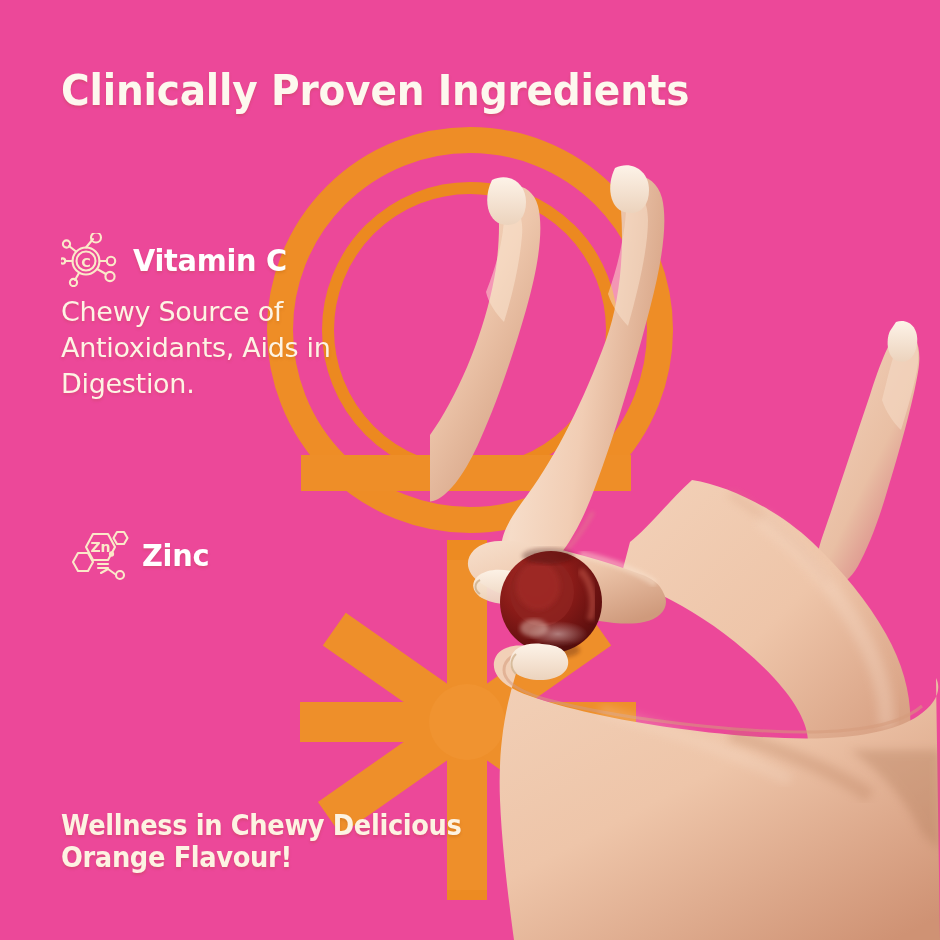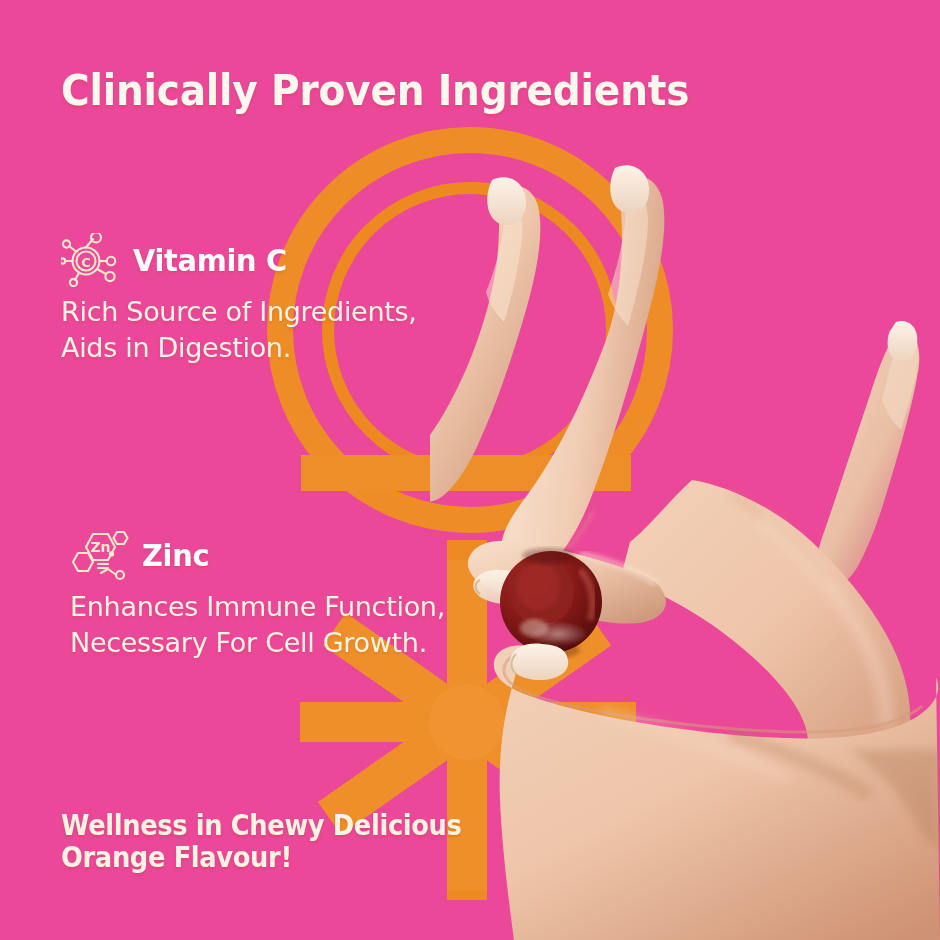--- a/index.html
+++ b/index.html
@@ -143,21 +143,21 @@
           <circle cx="50" cy="28" r="4.2"></circle>
           <circle cx="49" cy="43.5" r="4.6"></circle>
           <circle cx="5.5" cy="11" r="3.6"></circle>
           <circle cx="1.6" cy="28" r="2.6"></circle>
           <circle cx="12.5" cy="49.5" r="3.6"></circle>
         </g>
         <text x="25" y="34" text-anchor="middle" font-family="DejaVu Sans, sans-serif" font-size="13" font-weight="bold" fill="#fbe9c9">C</text>
       </svg>
       <span class="ing-name">Vitamin C</span>
     </div>
-    <div class="ing-desc">Rich Source of Ingredients, Aids in Digestion.</div>
+    <div class="ing-desc">Chewy Source of Antioxidants, Aids in Digestion.</div>
   </div>
 
   <div class="ing-block" id="block-zinc">
     <div class="ing-head">
       <svg class="ing-icon" viewBox="0 0 62 54">
         <g fill="none" stroke="#fbe9c9" stroke-width="2.1" stroke-linejoin="round" stroke-linecap="round">
 
           <polygon points="23,6 38,6 45,19 38,32 23,32 16,19"></polygon>
 
           <polygon points="47,4 54,4 57.5,10 54,16 47,16 43.5,10"></polygon>
@@ -168,21 +168,20 @@
           <line x1="28" y1="40" x2="38" y2="40"></line>
 
           <polyline points="31,45 38,41 45,46"></polyline>
           <circle cx="50" cy="47" r="4"></circle>
           <circle cx="41.5" cy="26" r="1.6"></circle>
         </g>
         <text x="30.5" y="24" text-anchor="middle" font-family="DejaVu Sans, sans-serif" font-size="14" font-weight="bold" fill="#fbe9c9">Zn</text>
       </svg>
       <span class="ing-name">Zinc</span>
     </div>
-    <div class="ing-desc">Enhances Immune Function, Necessary For Cell Growth.</div>
   </div>
 
   <svg id="hand-svg" viewBox="0 0 510 790">
     <defs>
       <linearGradient id="skinA" x1="0" y1="0" x2="1" y2="0.3">
         <stop offset="0" stop-color="#e7bda3"></stop>
         <stop offset="0.30" stop-color="#f6dcc8"></stop>
         <stop offset="0.62" stop-color="#f1cdb4"></stop>
         <stop offset="1" stop-color="#d9a789"></stop>
       </linearGradient>

